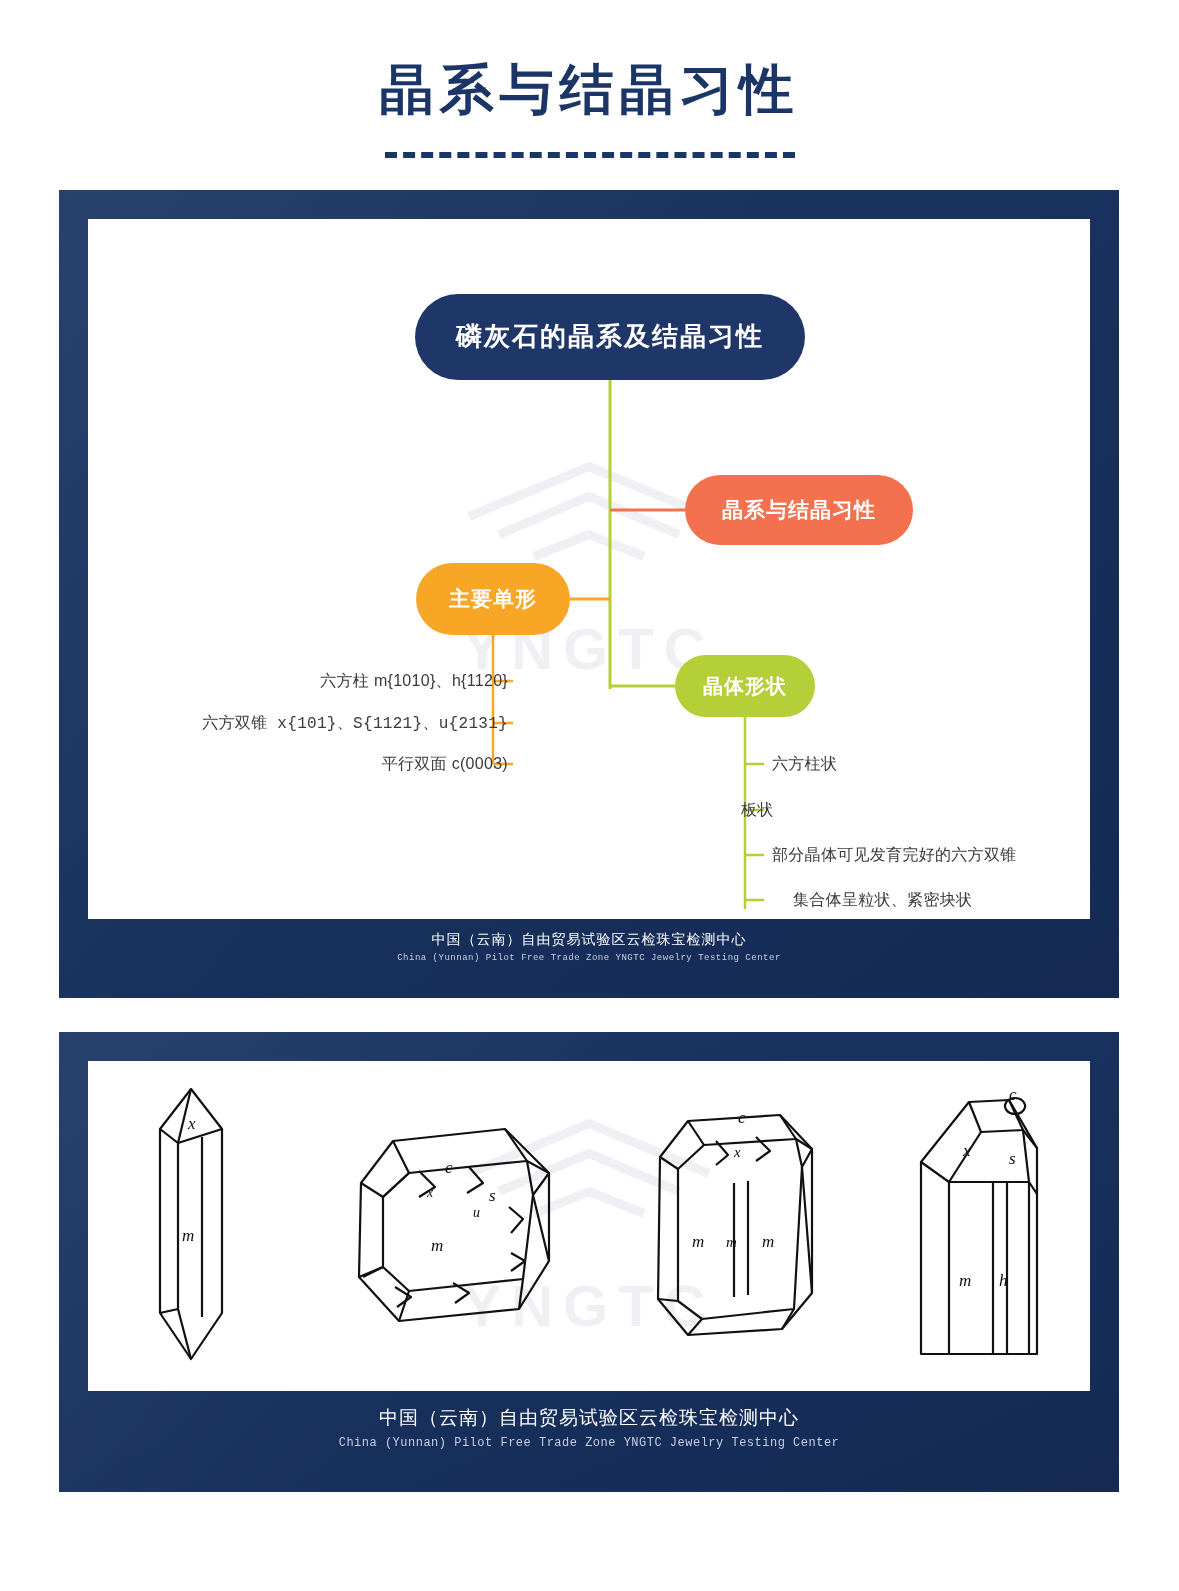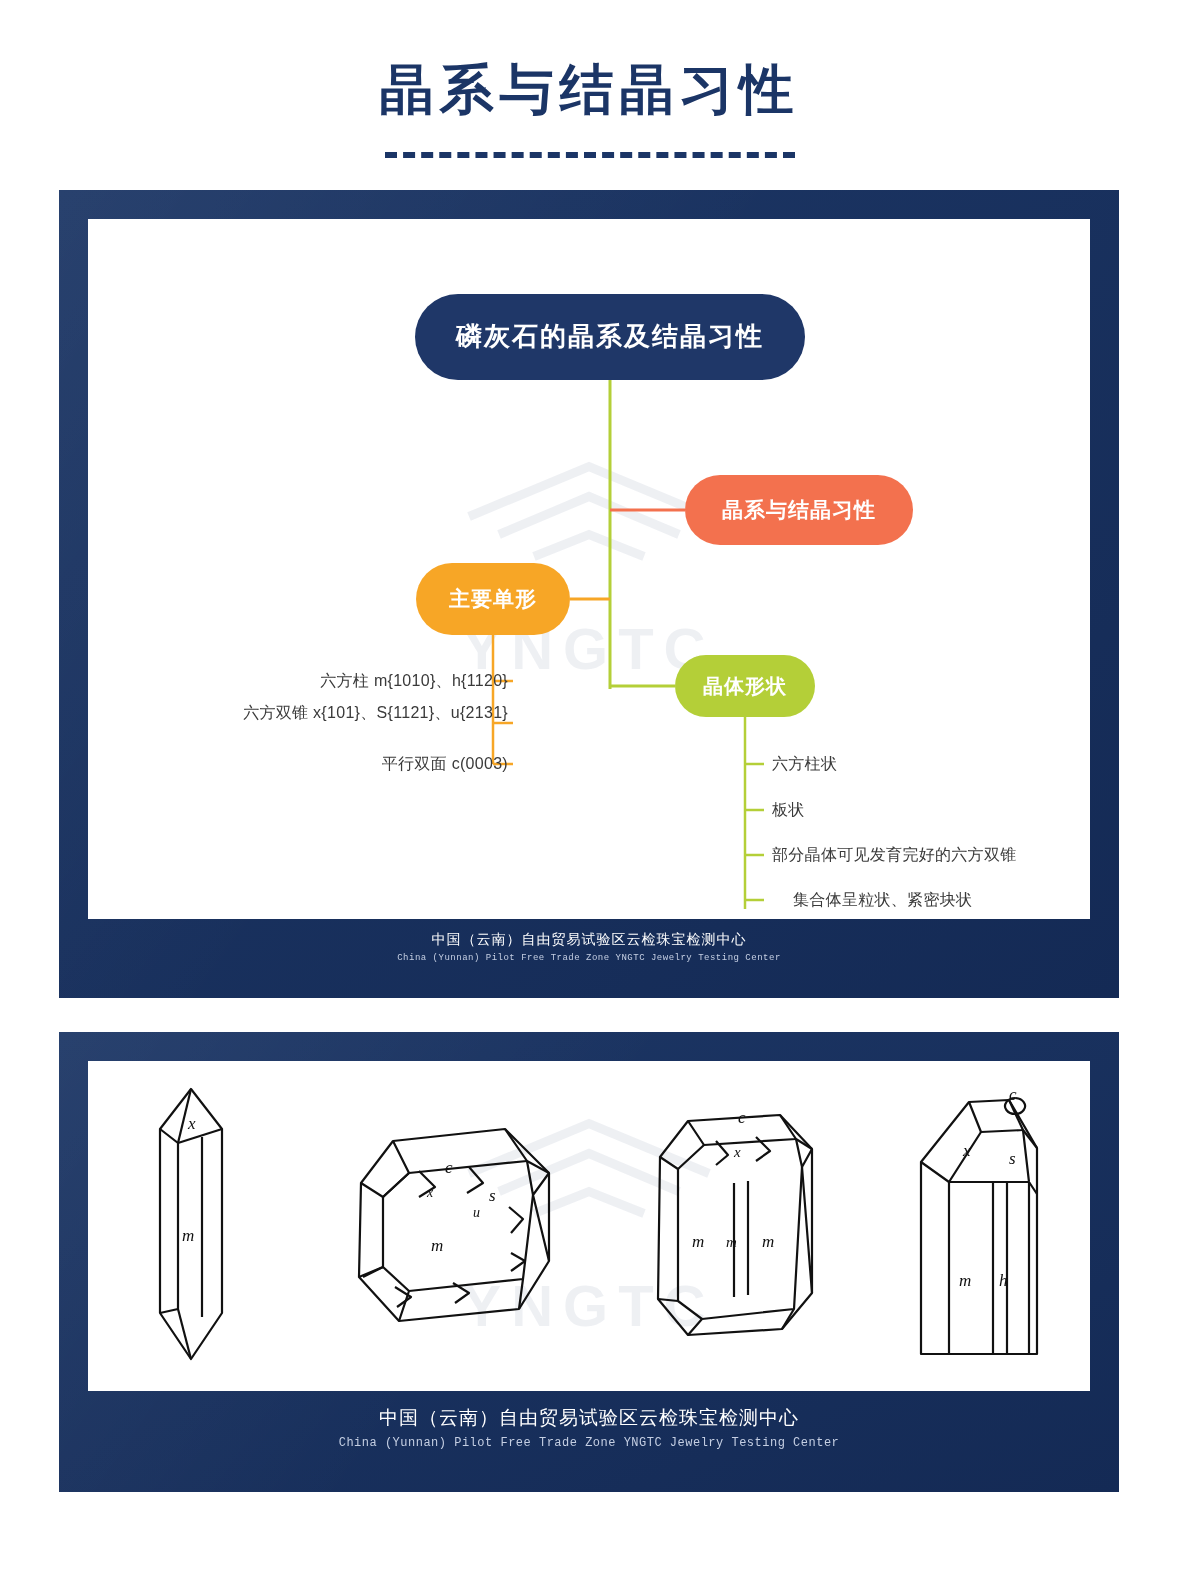--- a/index.html
+++ b/index.html
@@ -210,25 +210,25 @@
         <path d="M657 636 L676 636" fill="none" stroke="#b4cf38" stroke-width="2.5"></path>
         <path d="M657 681 L676 681" fill="none" stroke="#b4cf38" stroke-width="2.5"></path>
       </svg>
 
       <div class="node node-root">磷灰石的晶系及结晶习性</div>
       <div class="node node-sys">晶系与结晶习性</div>
       <div class="node node-forms">主要单形</div>
       <div class="node node-shape">晶体形状</div>
 
       <div class="leaf leaf-left" style="left:85px; top:452px; width:335px;">六方柱 m{1010}、h{1120}</div>
-      <div class="leaf leaf-left" style="left:60px; top:484px; width:360px;">六方双锥 x{101}、S{1121}、u{2131}</div>
+      <div class="leaf leaf-left" style="left:60px; top:494px; width:360px;font-family:Liberation Mono, monospace;">六方双锥 x{101}、S{1121}、u{2131}</div>
       <div class="leaf leaf-left" style="left:120px; top:535px; width:300px;">平行双面 c(0003)</div>
 
       <div class="leaf" style="left:684px; top:535px;">六方柱状</div>
-      <div class="leaf" style="left:684px; top:581px;">板状</div>
+      <div class="leaf" style="left:653px; top:581px;">板状</div>
       <div class="leaf" style="left:684px; top:626px;text-align:right;">部分晶体可见发育完好的六方双锥</div>
       <div class="leaf" style="left:684px; top:671px;margin-left:21px;">集合体呈粒状、紧密块状</div>
     </div>
   </div>
 
   <div class="card-footer">
     <div class="footer-cn">中国（云南）自由贸易试验区云检珠宝检测中心</div>
     <div class="footer-en">China (Yunnan) Pilot Free Trade Zone  YNGTC Jewelry Testing Center</div>
   </div>
 </div>

